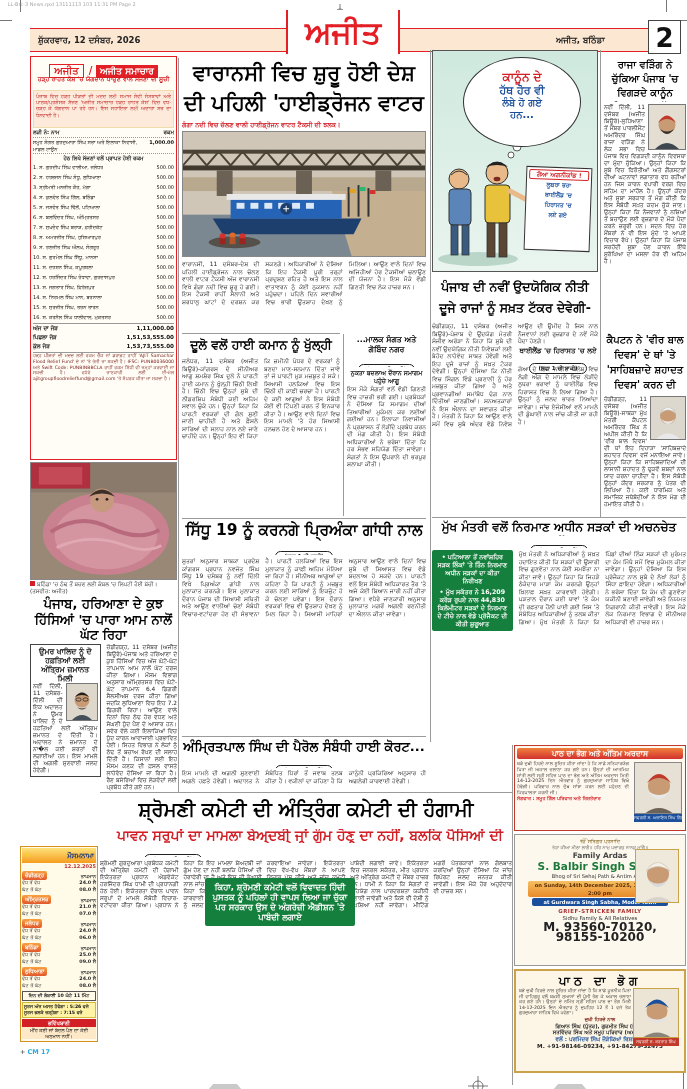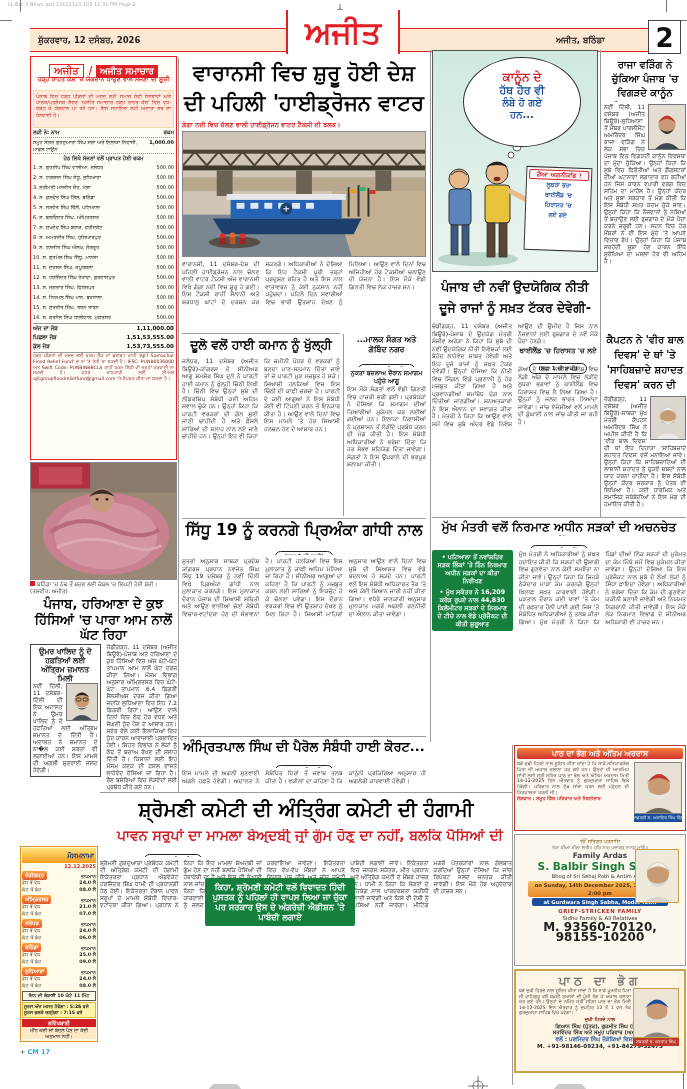--- a/index.html
+++ b/index.html
@@ -486,21 +486,21 @@
   <div class="b" style="font-size:10.5px;line-height:13px;color:#1d7a3a">S. Balbir Singh Sidhu</div>
   <div style="font-size:5.2px;line-height:7px;color:#333">Bhog of Sri Sehaj Path &amp; Antim Ardas</div>
   <div class="b" style="font-size:5.2px;line-height:8px;background:linear-gradient(#f5c063,#e98a2b);color:#5a2d00;border-radius:2px;margin:1px 10px">on Sunday, 14th December 2025, 1:00 pm to 2:00 pm</div>
   <div class="b" style="font-size:5.2px;line-height:8px;background:#1b4f9c;color:#fff;border-radius:2px;margin:1px 14px">at Gurdwara Singh Sabha, Model Town</div>
   <div class="b" style="font-size:5.4px;line-height:8px;color:#a33;letter-spacing:0.5px">GRIEF-STRICKEN FAMILY</div>
   <div style="font-size:5.4px;line-height:7px;color:#333">Sidhu Family &amp; All Relatives</div>
   <div class="b" style="font-size:12px;line-height:10px;color:#222">M. 93560-70120, 98155-10200</div>
 </div>
 
 <div class="abs" style="left:514px;top:969px;width:172px;height:104px;border:2px double #c9a24a;background:#fdf6e6;padding:3px">
-  <div class="b c" style="font-size:12px;line-height:14px;color:#737373;letter-spacing:4px">ਪਾਠ ਦਾ ਭੋਗ</div>
+  <div class="b c" style="font-size:12px;line-height:14px;color:#000000;letter-spacing:4px">ਪਾਠ ਦਾ ਭੋਗ</div>
   <div class="abs photo-frame" style="right:5px;top:17px;width:46px;height:50px;border-color:#c9a24a">
     <svg width="46" height="50" viewBox="0 0 46 50">
         <rect width="46" height="50" fill="#ece4d4"></rect>
       <path d="M7 50 Q23 37 39 50 Z" fill="#8a857c"></path>
       <circle cx="23" cy="22" r="10.5" fill="#c89b74"></circle>
       <path d="M11 19 Q23 2 35 19 Q23 10 11 19 Z" fill="#1b4f9c"></path>
       <path d="M13 27 Q23 41 33 27 Q23 34 13 27 Z" fill="#e4e4e4"></path>
     </svg>
   </div>
   <div class="abs c" style="right:5px;top:67px;width:46px;height:8px;background:#c0392b;color:#fff;font-size:4.2px;line-height:8px;white-space:nowrap">ਸਵਰਗੀ ਸ. ਕਰਤਾਰ ਸਿੰਘ</div>

